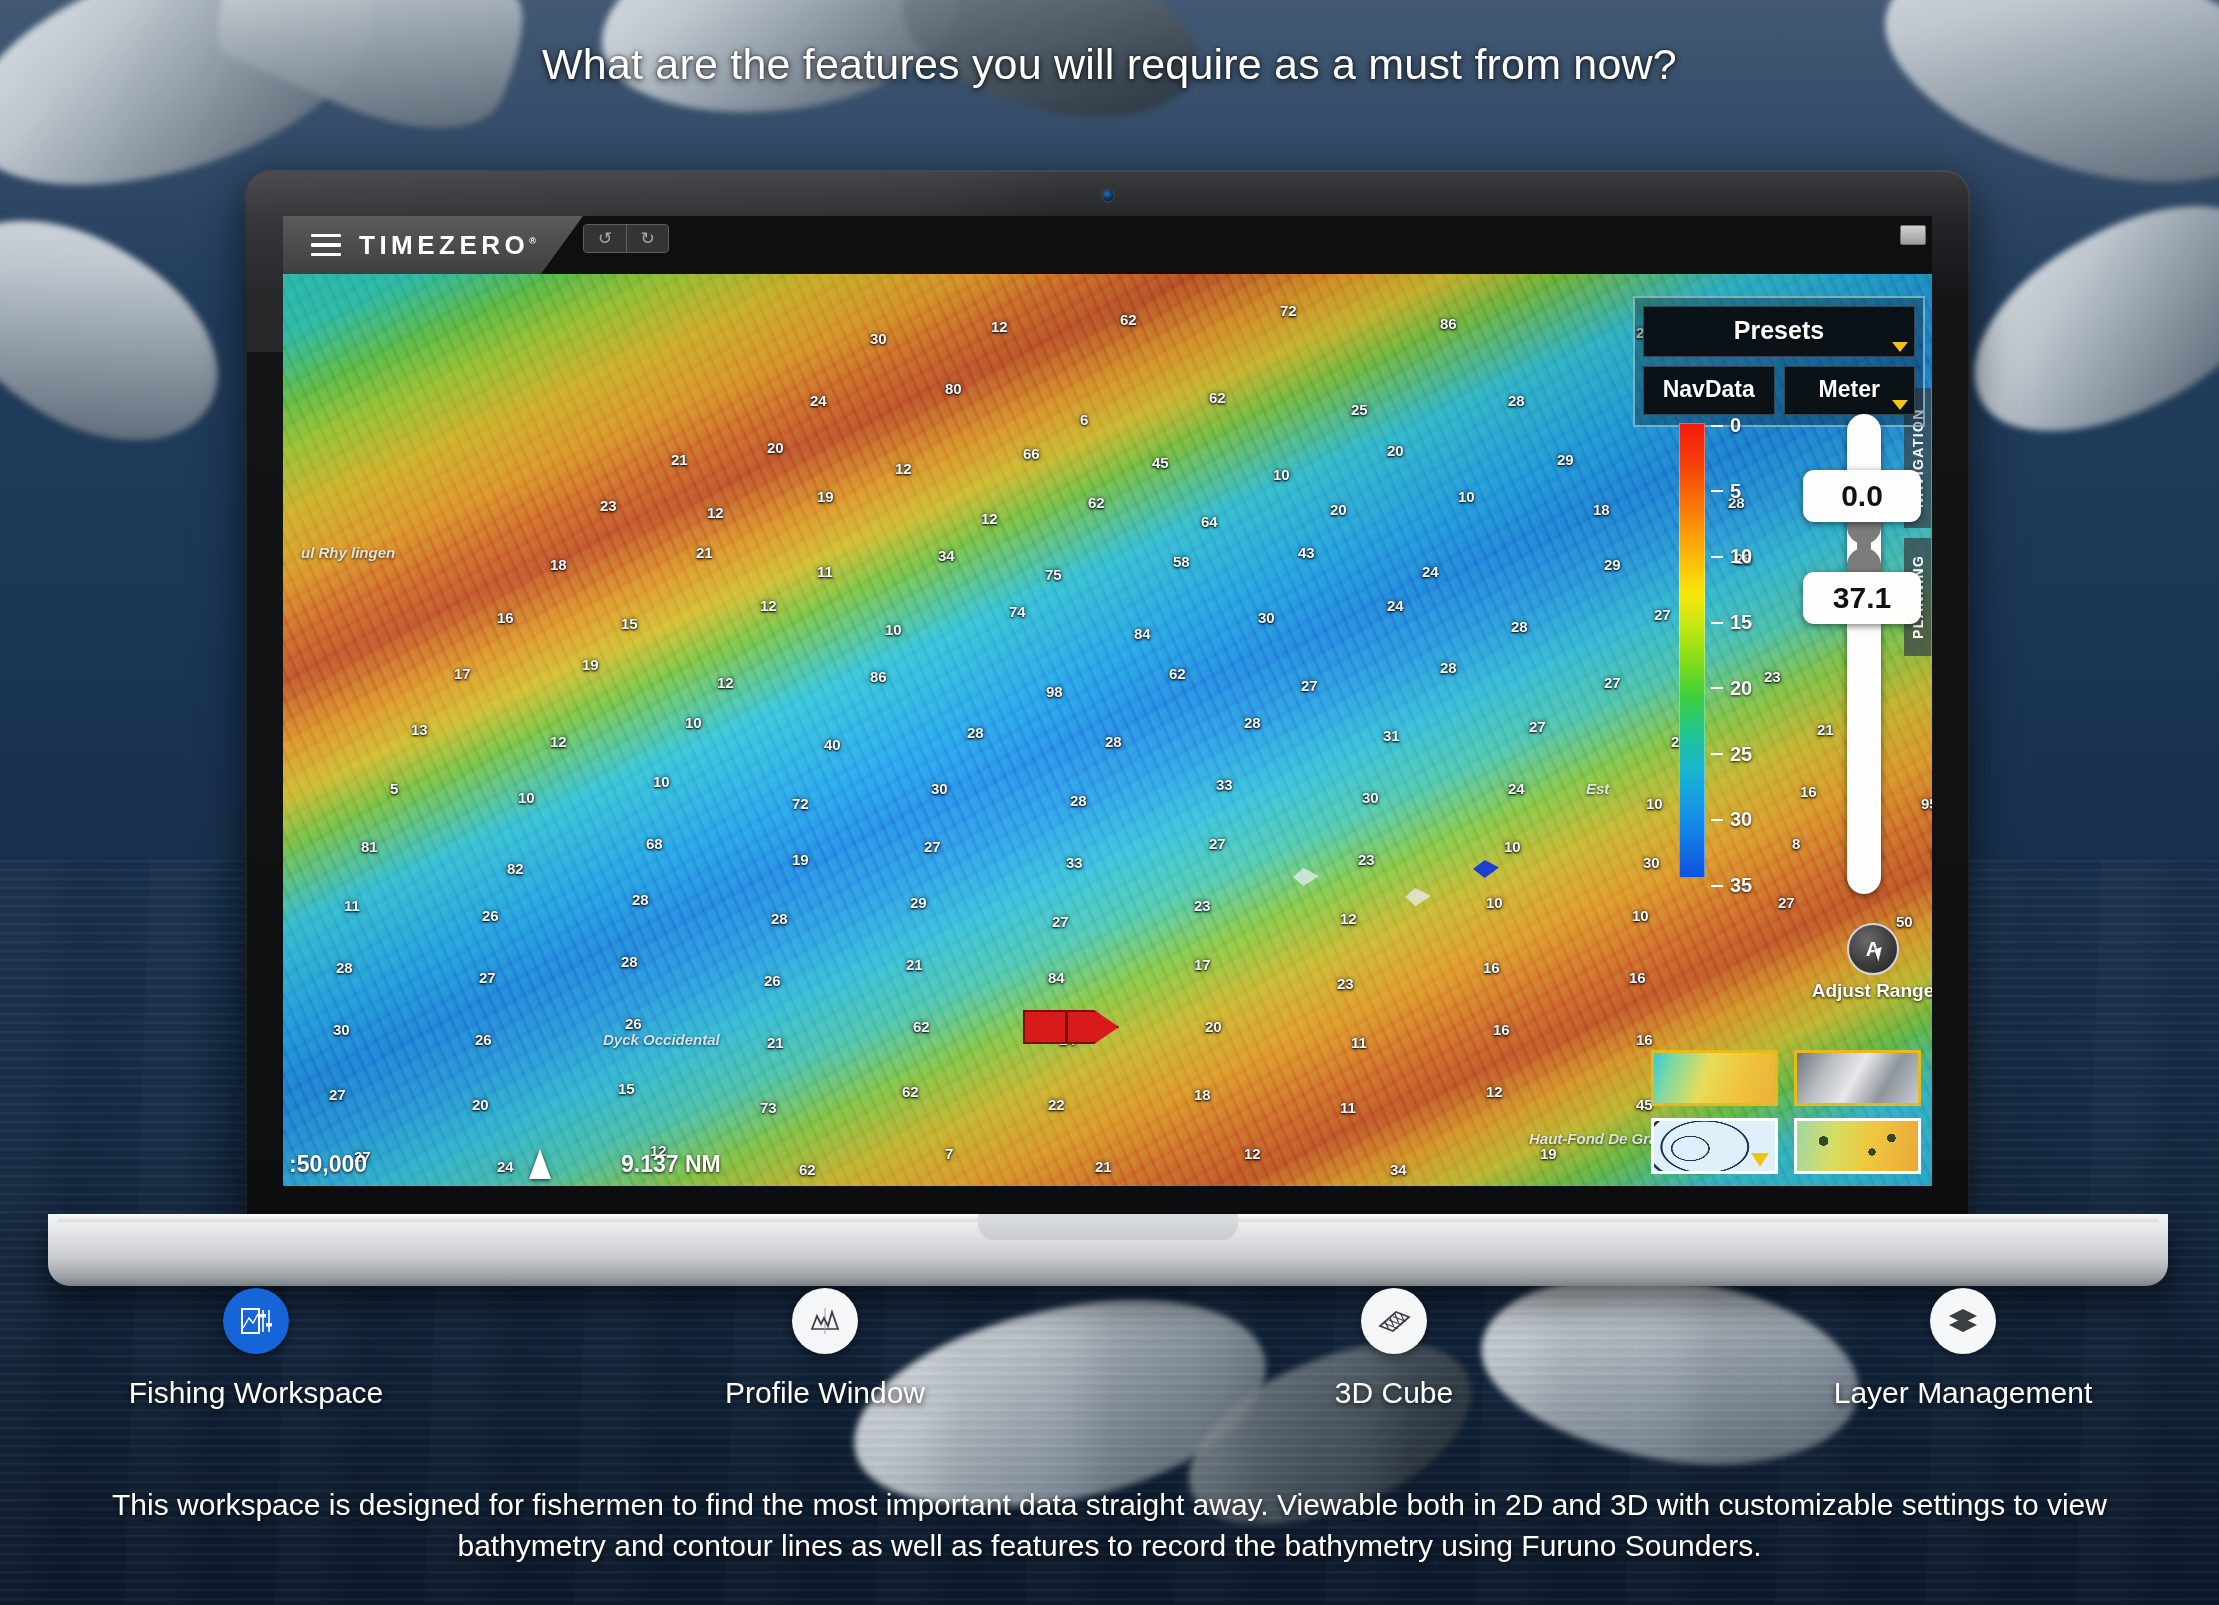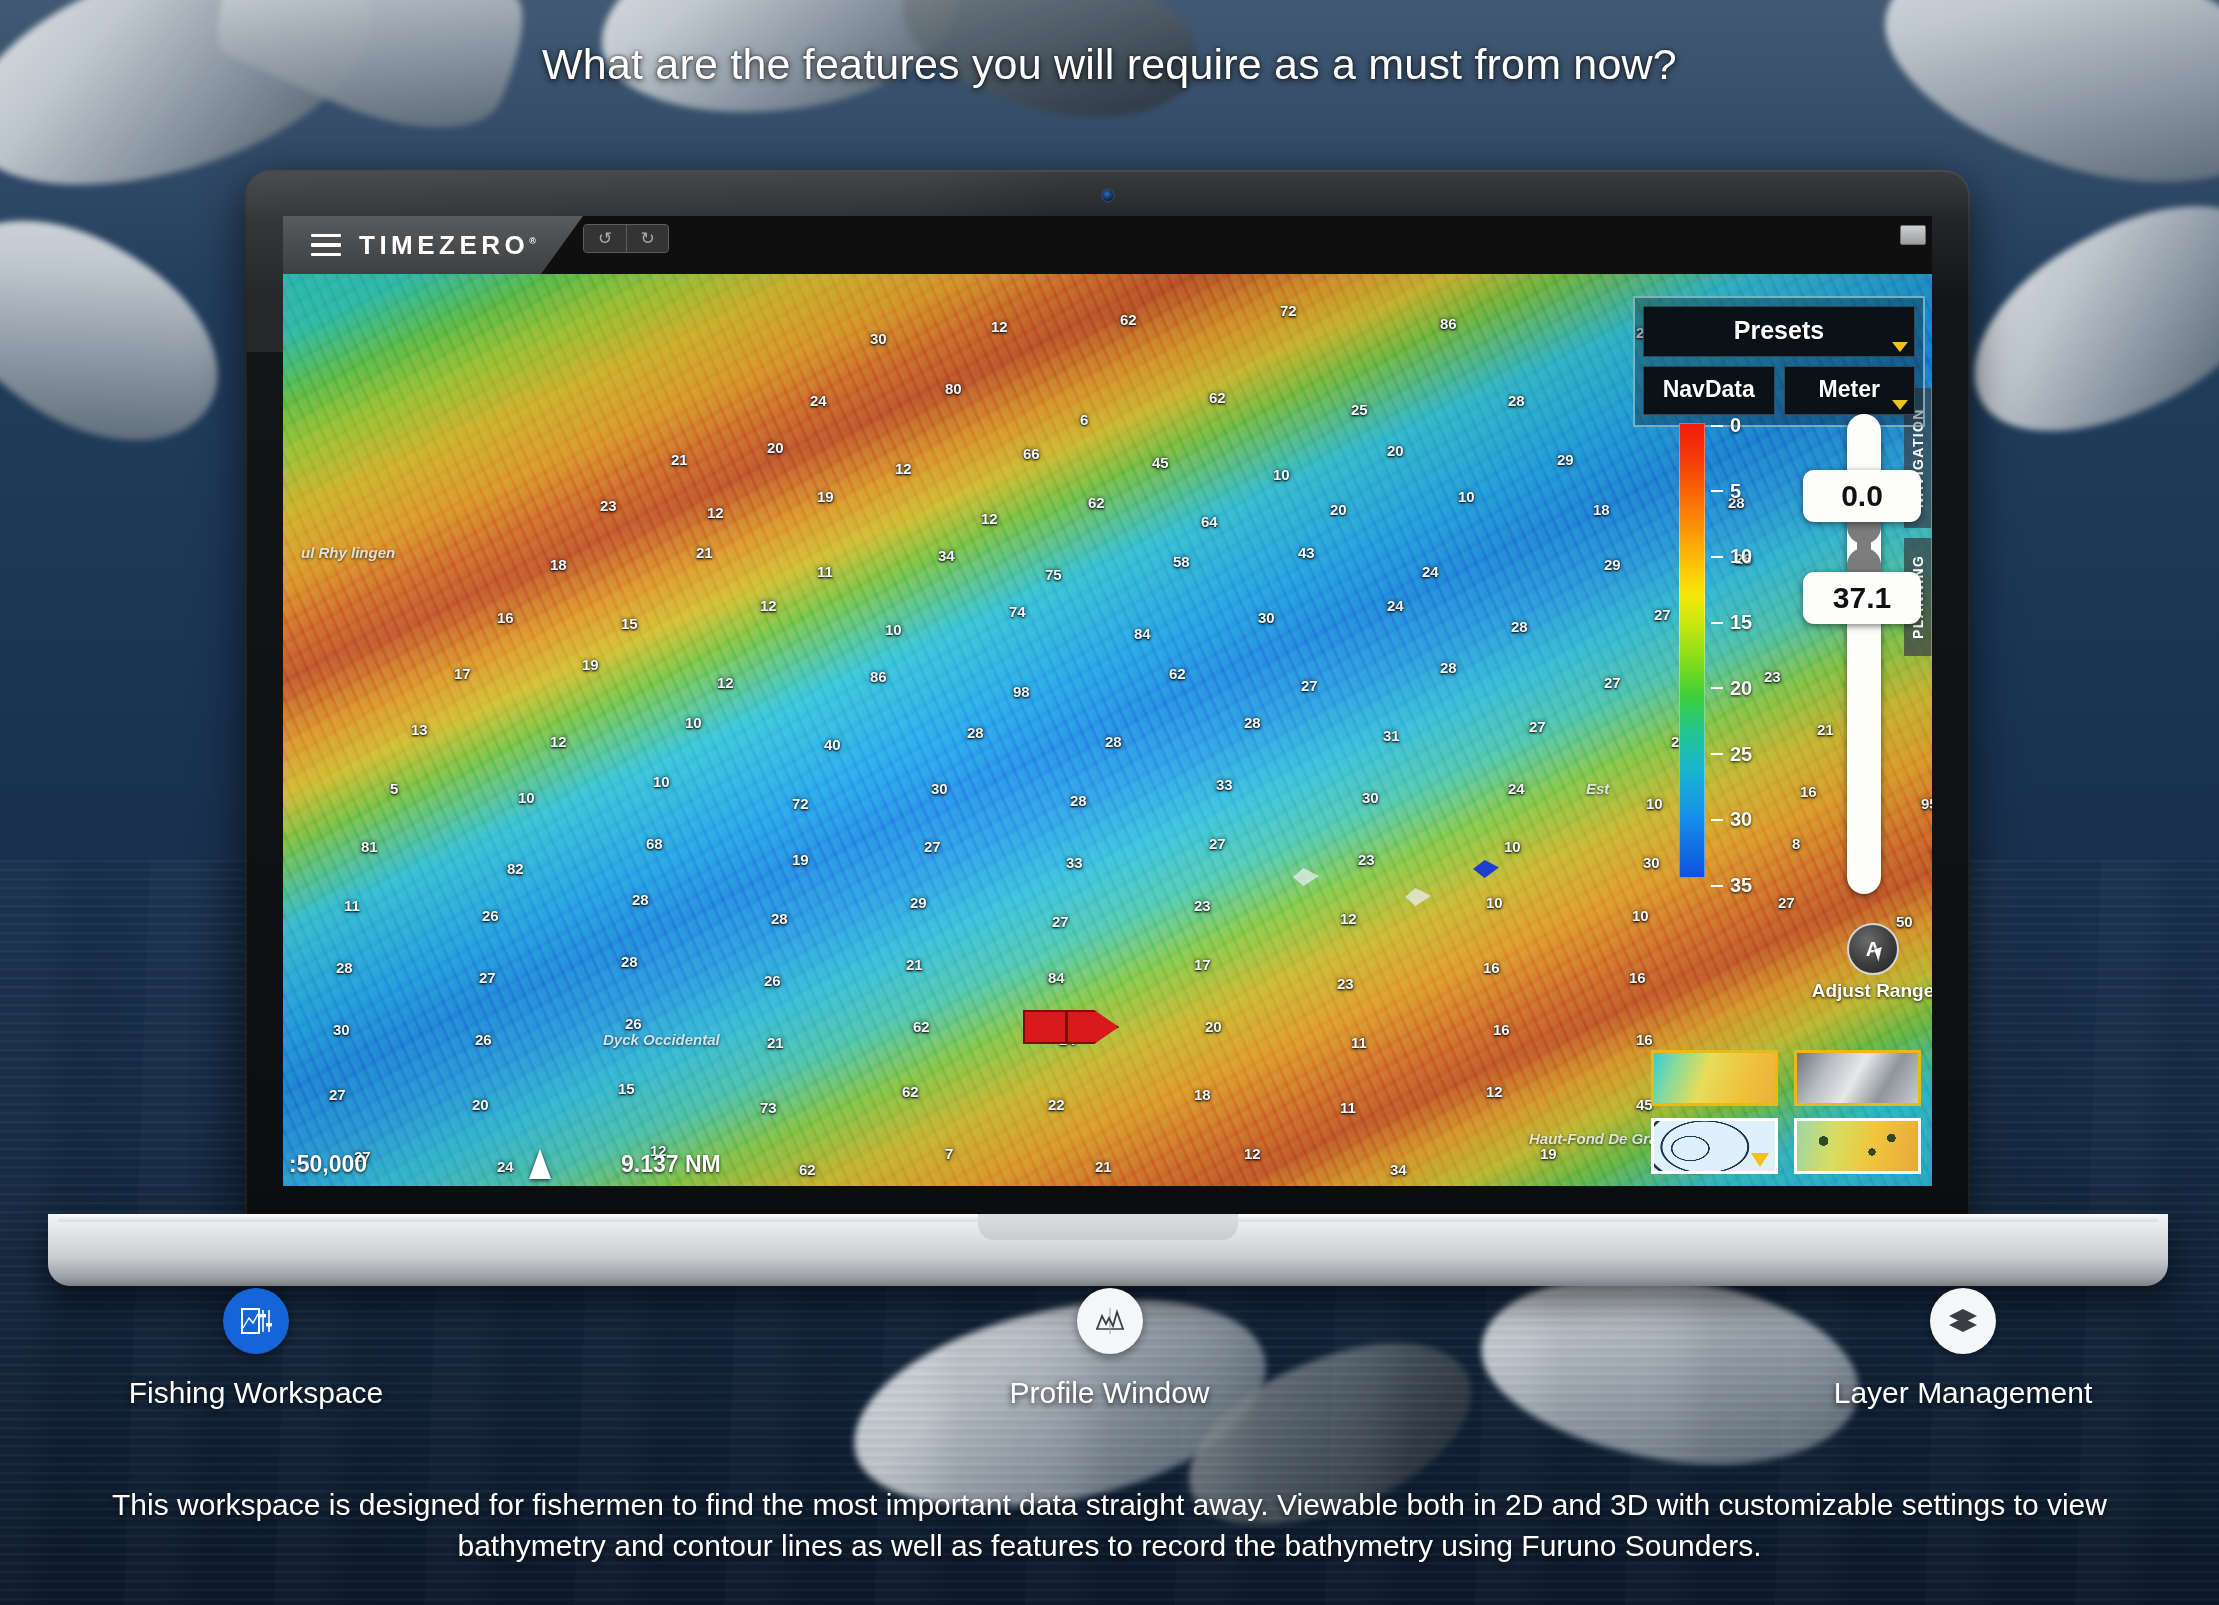--- a/index.html
+++ b/index.html
@@ -514,21 +514,21 @@
               <span class="sounding" style="left: 726px; top: 335px;">74</span>
               <span class="sounding" style="left: 851px; top: 357px;">84</span>
               <span class="sounding" style="left: 975px; top: 341px;">30</span>
               <span class="sounding" style="left: 1104px; top: 329px;">24</span>
               <span class="sounding" style="left: 1228px; top: 350px;">28</span>
               <span class="sounding" style="left: 1371px; top: 338px;">27</span>
               <span class="sounding" style="left: 171px; top: 397px;">17</span>
               <span class="sounding" style="left: 299px; top: 388px;">19</span>
               <span class="sounding" style="left: 434px; top: 406px;">12</span>
               <span class="sounding" style="left: 587px; top: 400px;">86</span>
-              <span class="sounding" style="left: 730px; top: 415px;">98</span>
+              <span class="sounding" style="left: 763px; top: 415px;">98</span>
               <span class="sounding" style="left: 886px; top: 397px;">62</span>
               <span class="sounding" style="left: 1018px; top: 409px;">27</span>
               <span class="sounding" style="left: 1157px; top: 391px;">28</span>
               <span class="sounding" style="left: 1321px; top: 406px;">27</span>
               <span class="sounding" style="left: 1481px; top: 400px;">23</span>
               <span class="sounding" style="left: 128px; top: 453px;">13</span>
               <span class="sounding" style="left: 267px; top: 465px;">12</span>
               <span class="sounding" style="left: 402px; top: 446px;">10</span>
               <span class="sounding" style="left: 541px; top: 468px;">40</span>
               <span class="sounding" style="left: 684px; top: 456px;">28</span>
@@ -763,20 +763,30 @@
       <div class="fic">
         <svg width="34" height="34" viewBox="0 0 34 34" aria-hidden="true">
           <line x1="3" y1="25" x2="31" y2="25" stroke="#3a3f44" stroke-width="1.5"></line>
           <line x1="17" y1="4" x2="17" y2="30" stroke="#9aa0a6" stroke-width="1"></line>
           <path d="M4 25 L9 12 L13 20 L16 14 L20 22 L24 8 L30 25" fill="none" stroke="#3a3f44" stroke-width="1.8"></path>
         </svg>
       </div>
       <div class="flabel">Profile Window</div>
     </div>
 
+    <div class="feature">
+      <div class="fic">
+        <svg width="36" height="34" viewBox="0 0 36 34" aria-hidden="true">
+          <path d="M4 22 L20 8 L33 13 L17 27 Z" fill="none" stroke="#3a3f44" stroke-width="1.8"></path>
+          <path d="M8.5 19.5 L22 24.5 M13 16 L26 21 M17 12.5 L30 17.5" stroke="#3a3f44" stroke-width="1.2"></path>
+          <path d="M9 17 L12.5 25 M14 13.5 L17.5 22 M19 10 L22.5 18.5 M24.5 9 L28 17" stroke="#3a3f44" stroke-width="1.2"></path>
+        </svg>
+      </div>
+      <div class="flabel">3D Cube</div>
+    </div>
 
     <div class="feature">
       <div class="fic">
         <svg width="34" height="34" viewBox="0 0 34 34" aria-hidden="true">
           <path d="M17 5 L31 12 L17 19 L3 12 Z" fill="#3a3f44"></path>
           <path d="M17 14 L31 21 L17 28 L3 21 Z" fill="#3a3f44"></path>
           <path d="M17 19.5 L31 26 L17 32 L3 26 Z" fill="#3a3f44" opacity="0"></path>
         </svg>
       </div>
       <div class="flabel">Layer Management</div>

